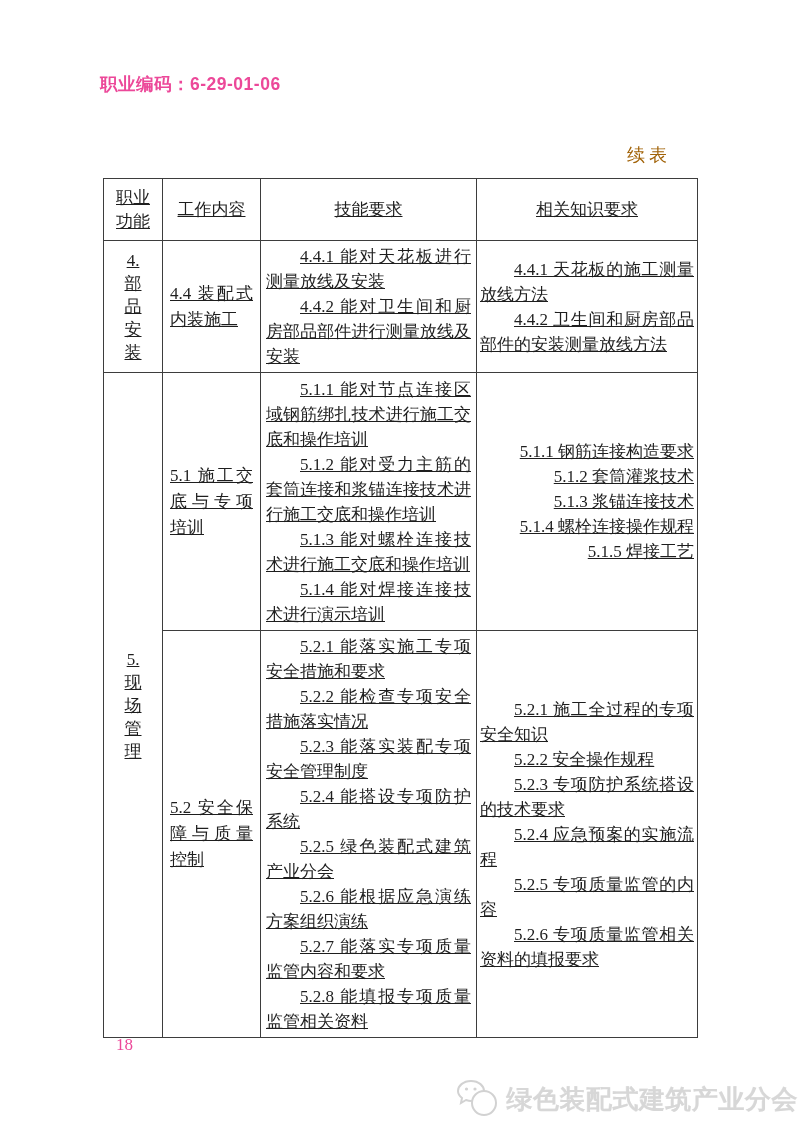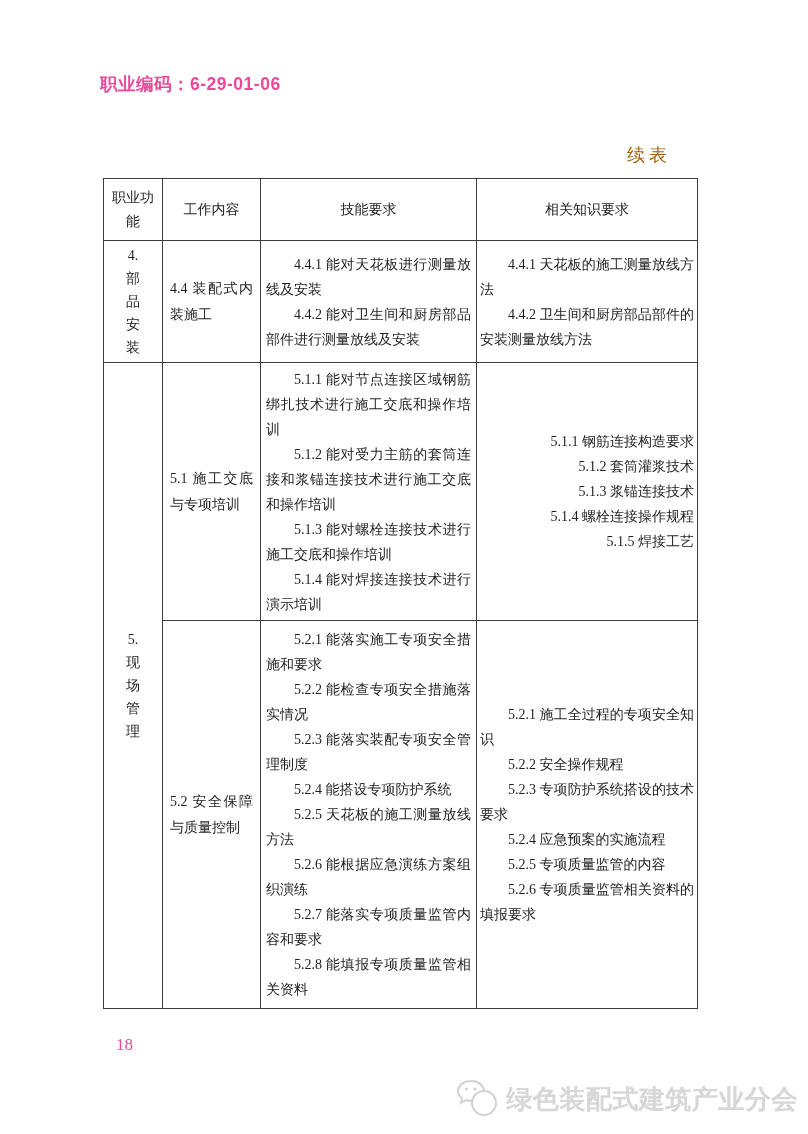--- a/index.html
+++ b/index.html
@@ -32,23 +32,24 @@
     letter-spacing: 4px;
     color: #a16207;
   }
   table.qual-table {
     position: absolute;
     left: 103px;
     top: 178px;
     width: 594px;
     border-collapse: collapse;
     table-layout: fixed;
-    font-size: 14px;
+    font-size: 17px;
     line-height: 25px;
     color: #1e1e1e;
+    text-decoration: underline;
   }
   table.qual-table th, table.qual-table td {
     border: 1.4px solid #3d3d3d;
     vertical-align: middle;
     font-weight: normal;
   }
   th.hdr { text-align: center; padding: 0 6px; line-height: 24px; }
   td.function-cell { text-align: center; line-height: 23px; padding: 2px 0; }
   td.function-cell p { text-align: center; margin: 0; }
   td.work-cell { padding: 0 7px; text-align: justify; text-justify: inter-ideograph; line-height: 26px; }
@@ -150,21 +151,21 @@
           </td>
     </tr>
 
     <tr style="height:388px">
       <td class="work-cell">5.2 安全保障与质量控制</td>
       <td class="skills-cell">
             <p>5.2.1 能落实施工专项安全措施和要求</p>
             <p>5.2.2 能检查专项安全措施落实情况</p>
             <p>5.2.3 能落实装配专项安全管理制度</p>
             <p>5.2.4 能搭设专项防护系统</p>
-            <p>5.2.5 天花板的施工测量放线方法</p>
+            <p>5.2.5 绿色装配式建筑产业分会</p>
             <p>5.2.6 能根据应急演练方案组织演练</p>
             <p>5.2.7 能落实专项质量监管内容和要求</p>
             <p>5.2.8 能填报专项质量监管相关资料</p>
           </td>
       <td class="knowledge-cell indented">
             <p>5.2.1 施工全过程的专项安全知识</p>
             <p>5.2.2 安全操作规程</p>
             <p>5.2.3 专项防护系统搭设的技术要求</p>
             <p>5.2.4 应急预案的实施流程</p>
             <p>5.2.5 专项质量监管的内容</p>

